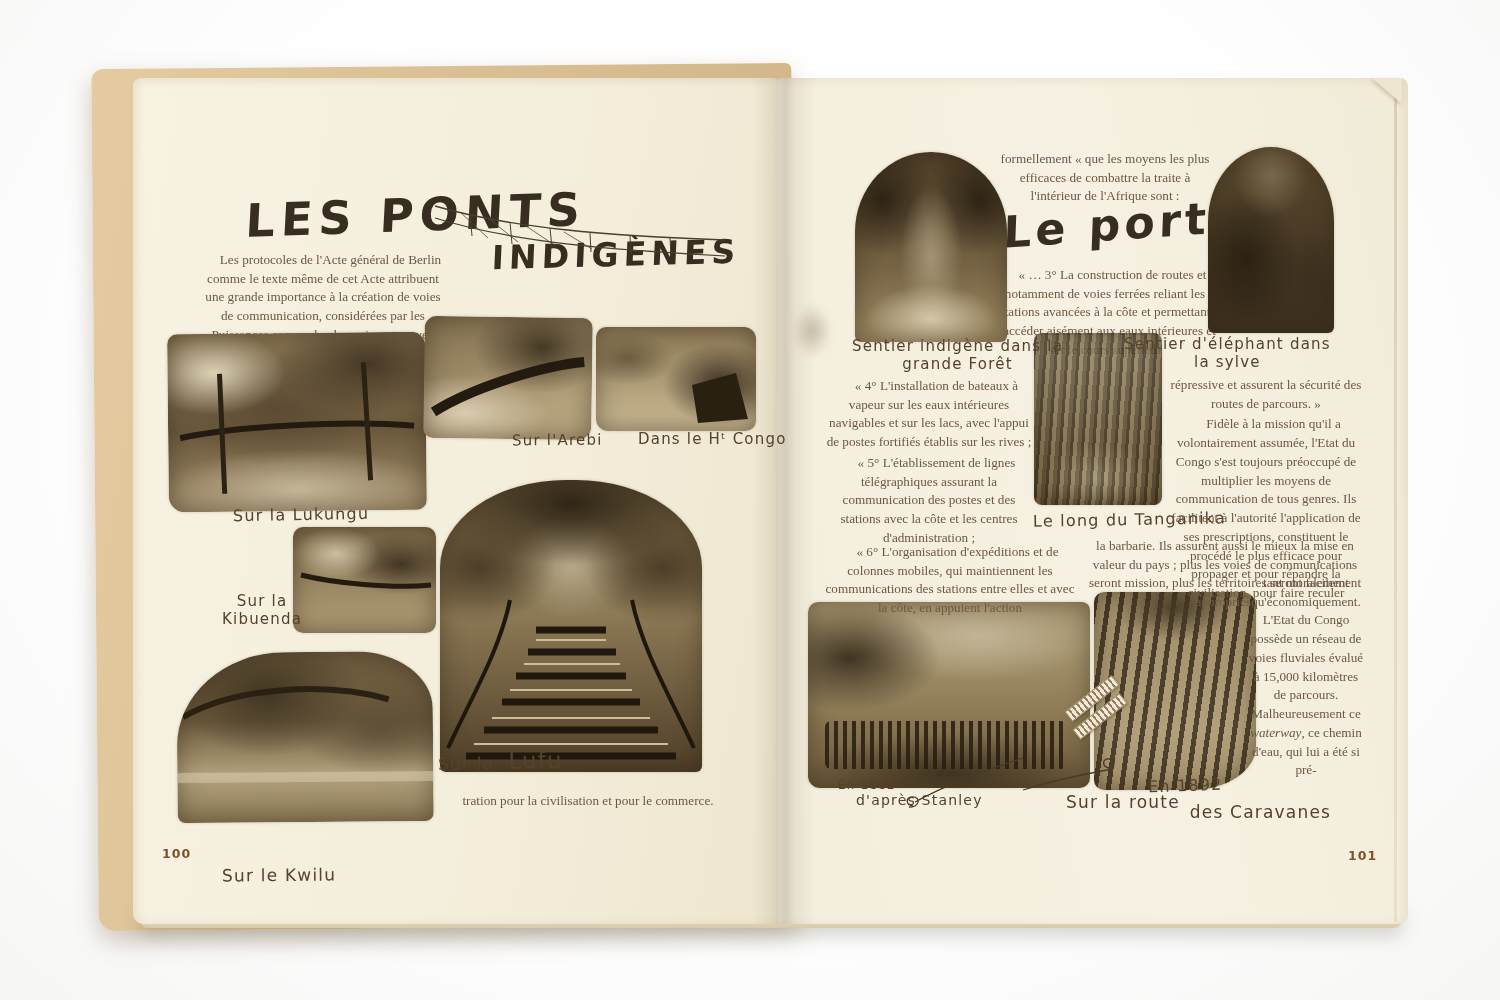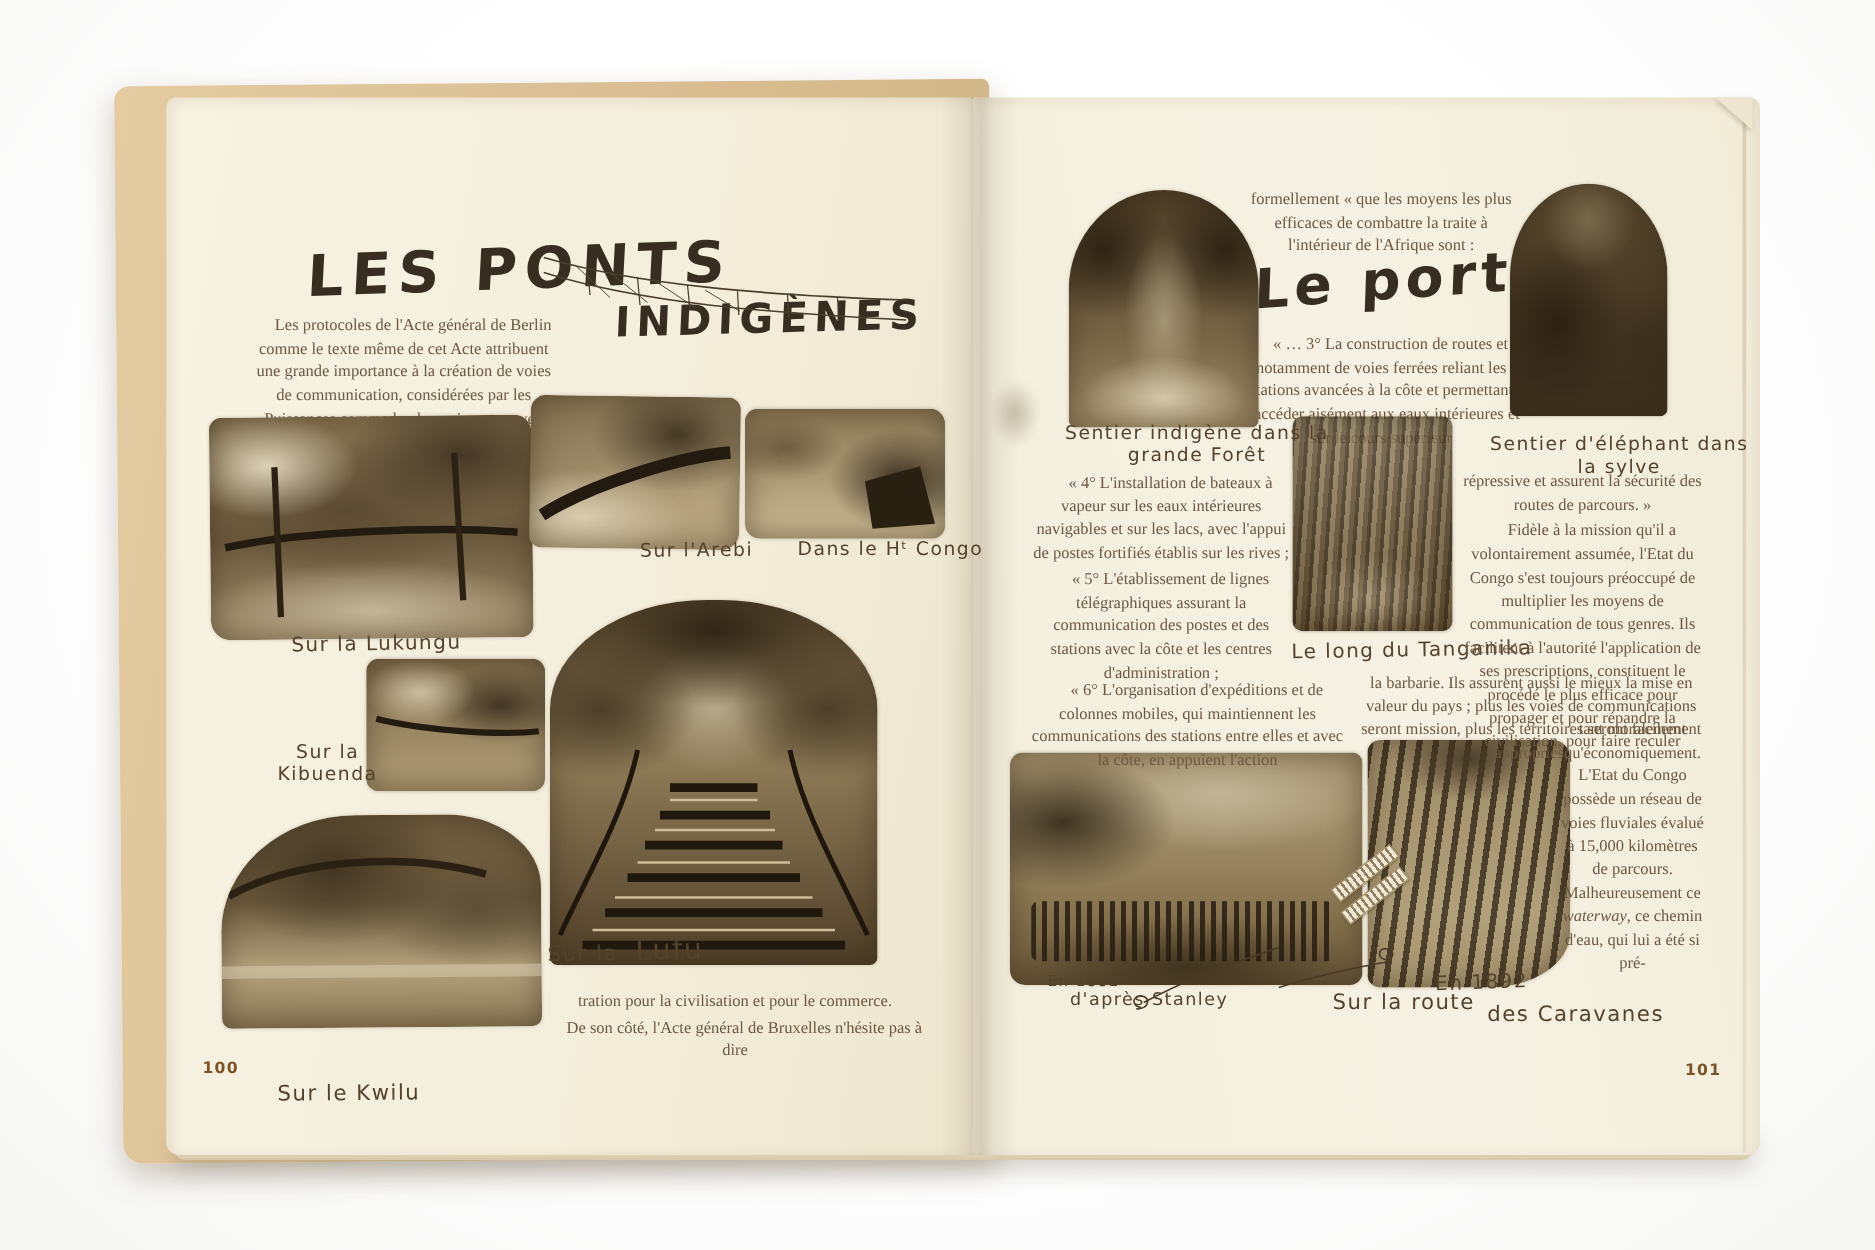--- a/index.html
+++ b/index.html
@@ -202,21 +202,20 @@
     <span class="l2">Kibuenda</span>
   </div>
   <div class="caption" style="left:438px;top:748px;transform:rotate(-1deg);">
     <span style="font-size:17px;">Sur la</span>
     <span style="font-size:23px;margin-left:8px;">Lufu</span>
   </div>
   <div class="caption" style="left:222px;top:865px;font-size:17px;transform:rotate(-.5deg);">Sur le Kwilu</div>
 
   <div class="body-text" style="left:438px;top:792px;width:300px;">
     <p>tration pour la civilisation et pour le commerce.</p>
-    <p class="ind">De son côté, l'Acte général de Bruxelles n'hésite pas à dire</p>
   </div>
 
   <div class="pagenum" style="left:162px;top:846px;">100</div>
 
   <div class="body-text" style="left:994px;top:150px;width:222px;">
     <p>formellement « que les moyens les plus efficaces de combattre la traite à l'intérieur de l'Afrique sont :</p>
   </div>
 
   <div class="handtitle" style="left:1004px;top:200px;font-size:44px;letter-spacing:4px;transform:skewX(-6deg) rotate(-4deg);">Le portage</div>
 
@@ -231,21 +230,21 @@
     <div class="crowd"></div>
   </div>
   <div class="ph ph-caravanes" style="left:1094px;top:592px;width:162px;height:198px;"></div>
   <div class="ribbon" style="left:1062px;top:692px;"></div>
   <div class="ribbon" style="left:1070px;top:710px;"></div>
 
   <div class="caption" style="left:852px;top:337px;text-align:center;">
     <span class="l2">Sentier indigène dans la</span>
     <span class="l2">grande Forêt</span>
   </div>
-  <div class="caption" style="left:1192px;top:335px;text-align:center;margin-top:11px;">
+  <div class="caption" style="left:1124px;top:335px;text-align:center;">
     <span class="l2">Sentier d'éléphant dans</span>
     <span class="l2">la sylve</span>
   </div>
   <div class="caption" style="left:1033px;top:510px;font-size:16px;transform:rotate(-1deg);">Le long du Tanganika</div>
 
   <div class="body-text" style="left:822px;top:377px;width:214px;">
     <p class="ind">« 4° L'installation de bateaux à vapeur sur les eaux intérieures navigables et sur les lacs, avec l'appui de postes fortifiés établis sur les rives ;</p>
     <p class="ind">« 5° L'établissement de lignes télégraphiques assurant la communication des postes et des stations avec la côte et les centres d'administration ;</p>
   </div>
   <div class="body-text" style="left:822px;top:543px;width:256px;">

